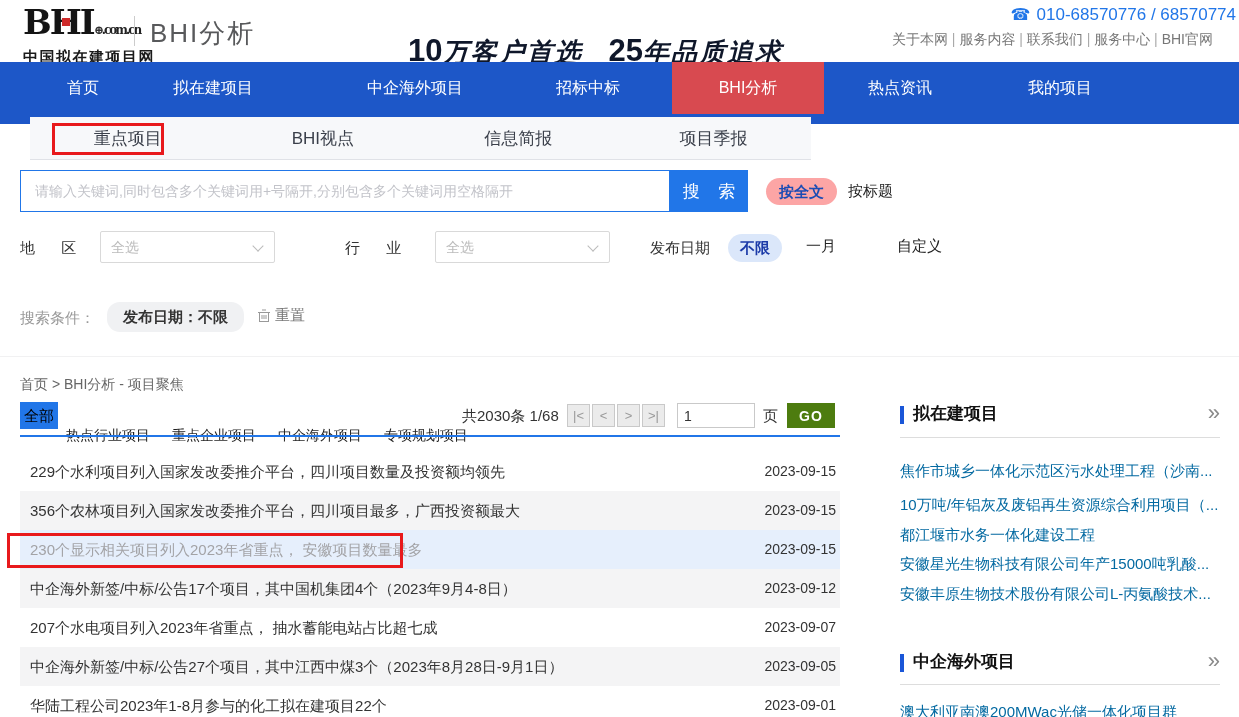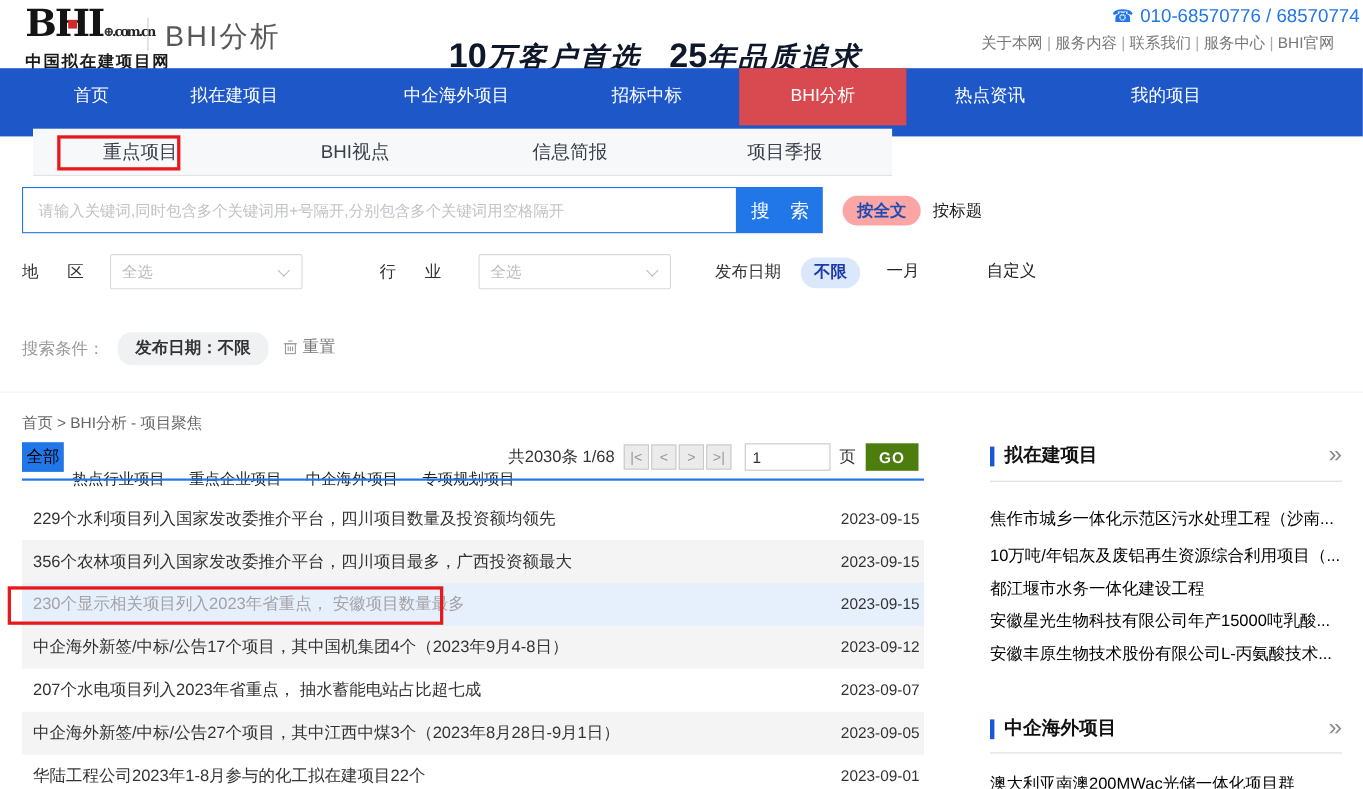--- a/index.html
+++ b/index.html
@@ -98,21 +98,21 @@
   .row .title { position:absolute; left:10px; font-size:15px; color:#333; white-space:nowrap; cursor:pointer; }
   .row.hl .title { color:#a3a3a6; }
   .row .date { position:absolute; right:4px; font-size:14px; color:#333; }
 
   
   .side-head { left:900px; width:320px; height:27px; }
   .side-bar-mark { position:absolute; left:0; top:4px; width:4px; height:18px; background:#1a56d8; }
   .side-title { position:absolute; left:13px; top:0; font-size:17px; font-weight:bold; color:#111; }
   .side-more { position:absolute; right:0; top:-2px; font-size:22px; color:#8a8a8a; cursor:pointer; }
   .side-div { left:900px; width:320px; height:1px; background:#ddd; }
-  .side-item { left:900px; width:320px; font-size:15px; color:#000000; white-space:nowrap;
+  .side-item { left:900px; width:320px; font-size:15px; color:#0369a1; white-space:nowrap;
                overflow:hidden; cursor:pointer; }
 
   
   .annot { position:absolute; border:3px solid #e8191c; z-index:10; pointer-events:none; }
   .annot-tab { left:52px; top:123px; width:112px; height:32px; }
   .annot-row { left:7px; top:533px; width:396px; height:35px; }
 </style>
 </head>
 <body>
 

